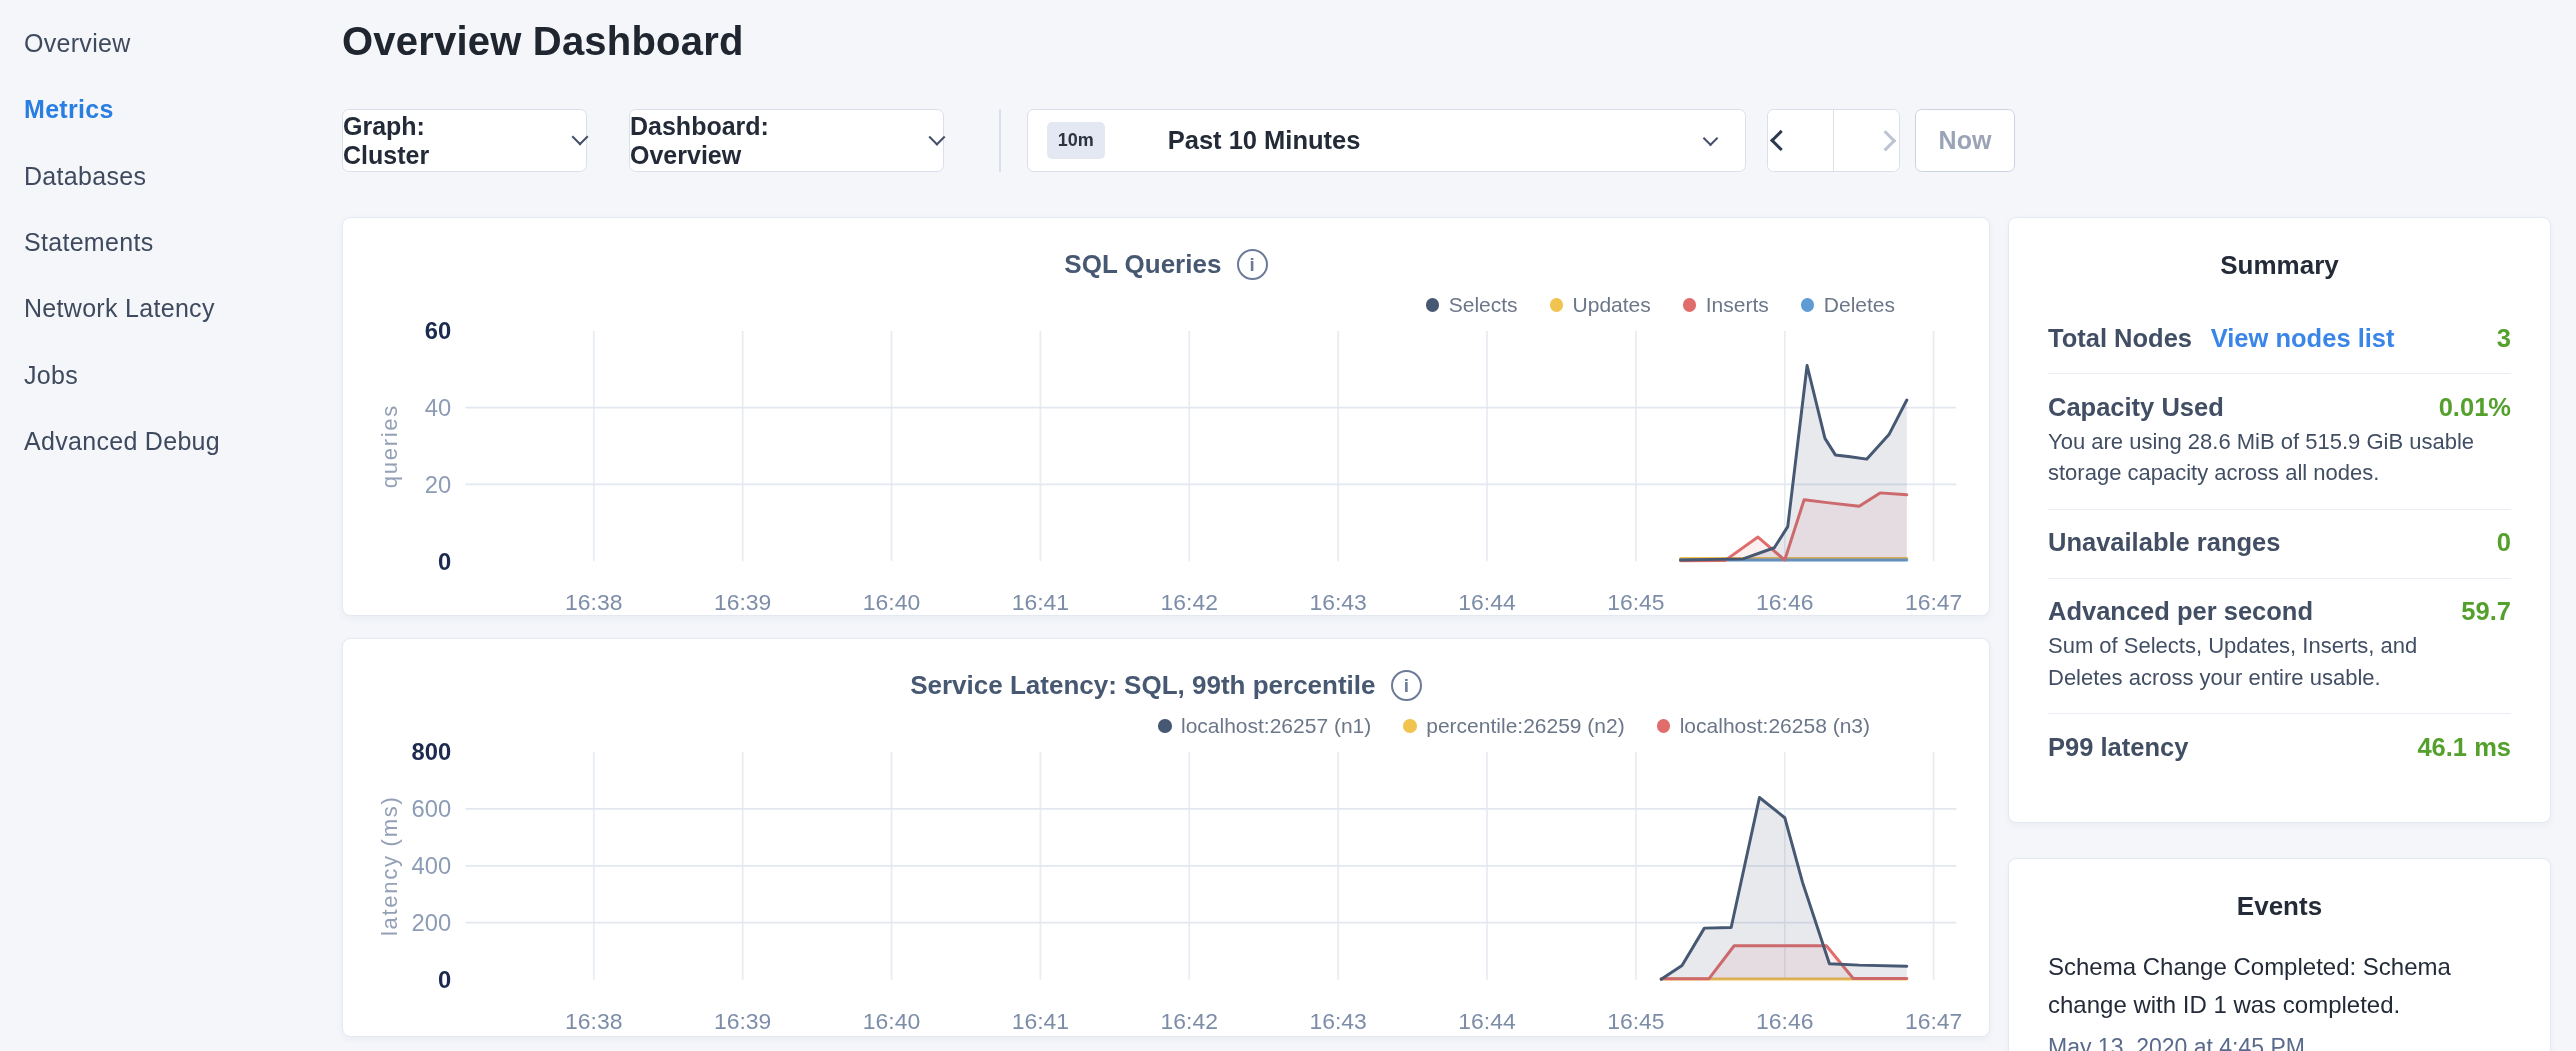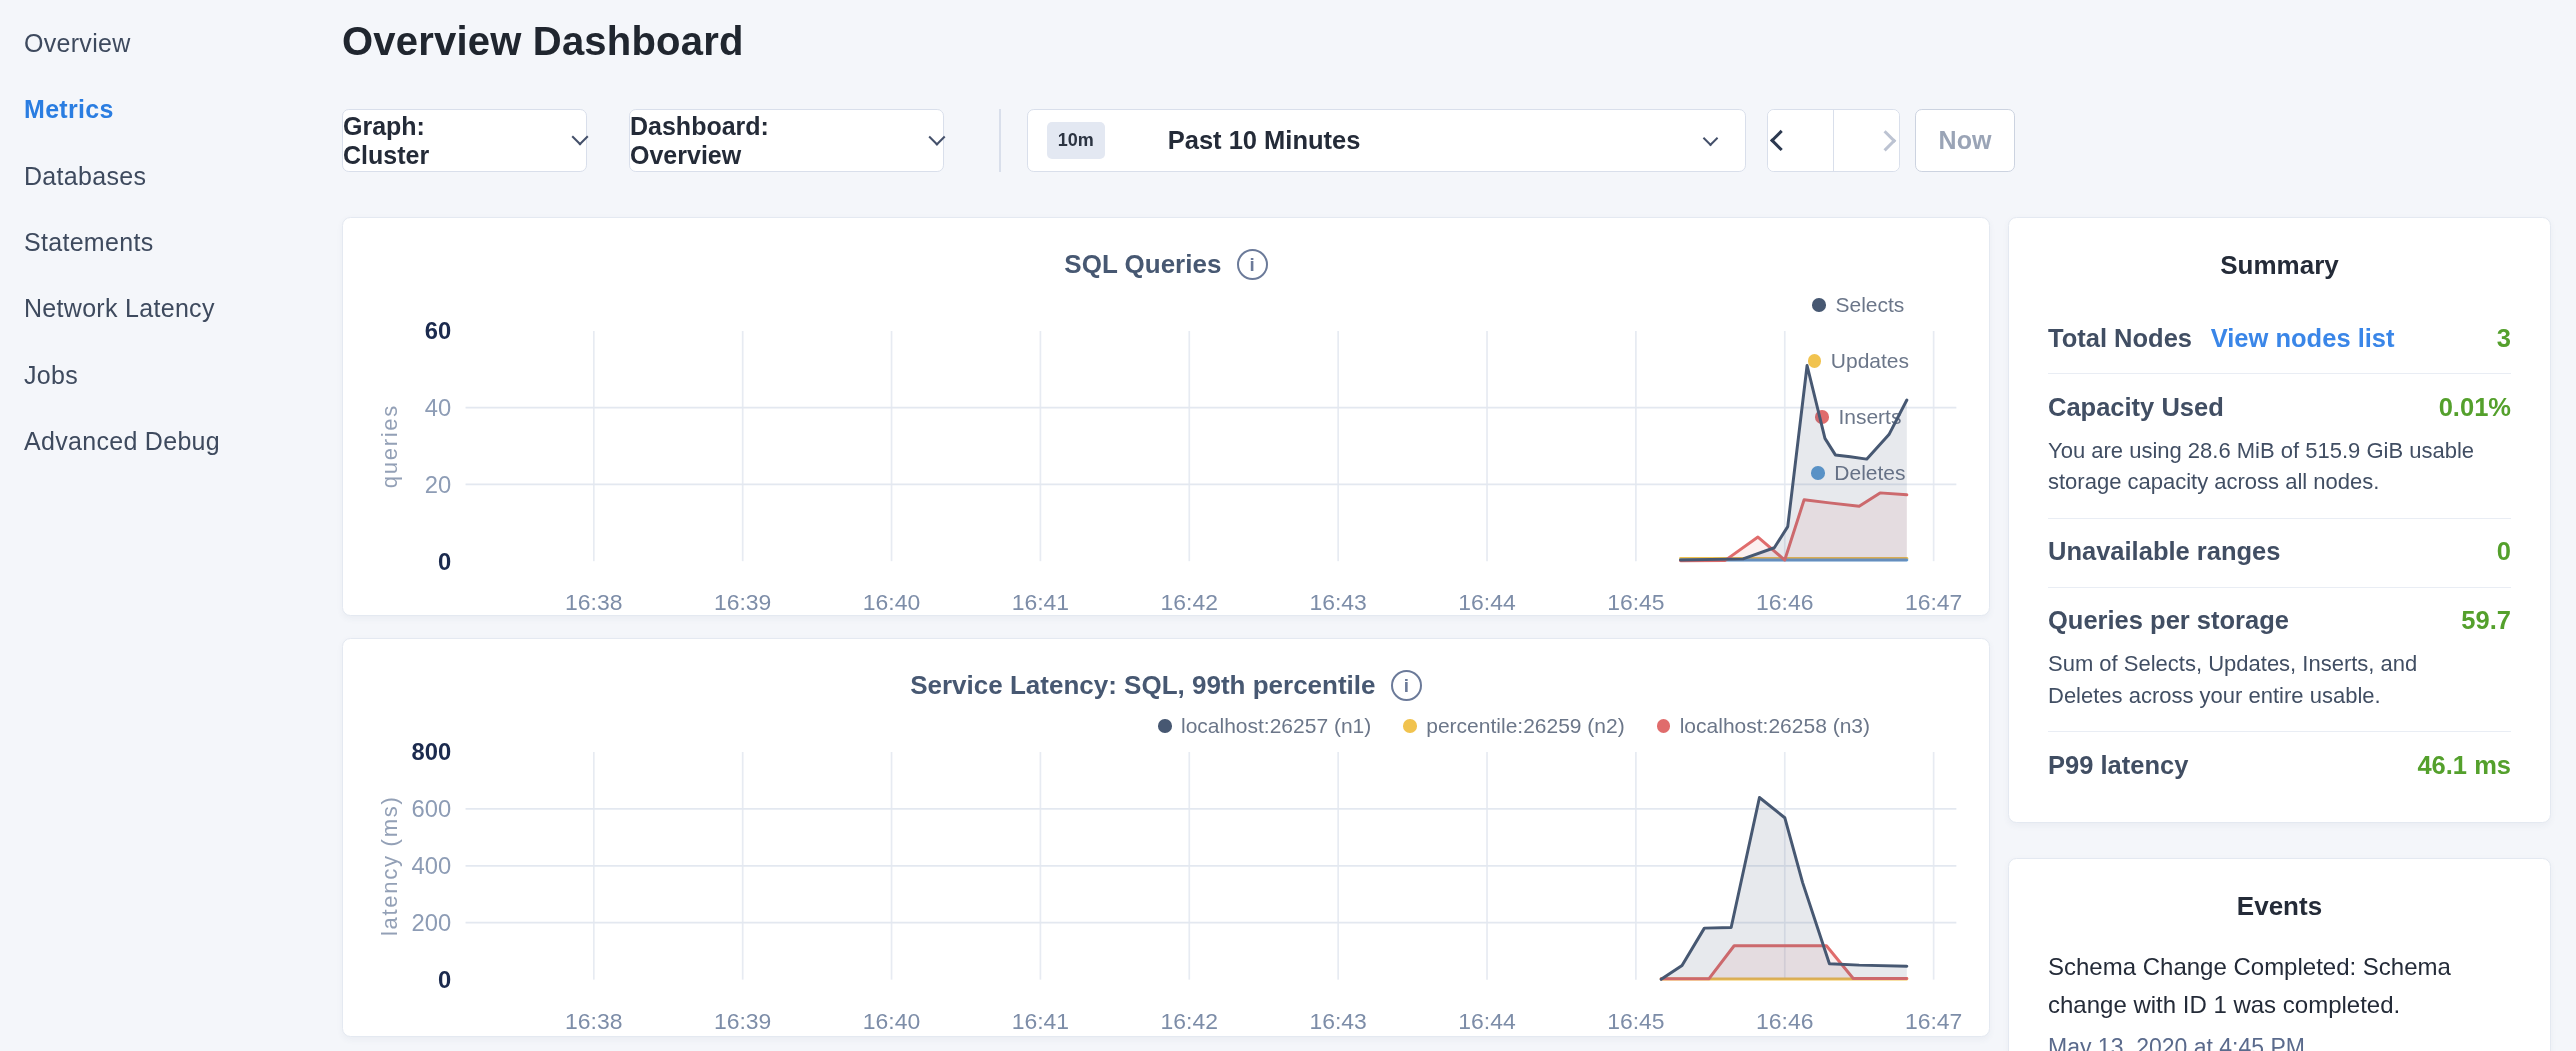--- a/index.html
+++ b/index.html
@@ -68,21 +68,21 @@
   #summary-card { top:217px; height:606px; }
   #events-card { top:858px; height:247px; }
   .side-card-title { text-align:center; margin-top:32px; font-size:26px; font-weight:700; color:#242b38; }
   .summary-rows { margin:24px 39px 0 39px; }
   .summary-row { padding:18.7px 0 20.4px 0; border-bottom:1.7px solid #e9edf4; }
   .summary-row:last-child { border-bottom:none; }
   .summary-row-head { display:flex; align-items:baseline; }
   .summary-label { font-size:25.5px; font-weight:700; color:#414e63; }
   .summary-link { font-size:25.5px; font-weight:700; color:#3a86e8; margin-left:18.7px; cursor:pointer; }
   .summary-value { margin-left:auto; font-size:25.5px; font-weight:700; color:#54a02c; }
-  .summary-desc { margin-top:13px; font-size:22px; line-height:1.42; color:#414e63; max-width:442px; }
+  .summary-desc { margin-top:4px; font-size:22px; line-height:1.42; color:#414e63; max-width:442px; }
   .event-item { margin:25.5px 39px 0 39px; padding-bottom:18.7px; border-bottom:1.7px solid #e9edf4; }
   .event-msg { font-size:24px; line-height:1.62; color:#242b38; max-width:410px; }
   .event-time { margin-top:8.5px; font-size:23px; color:#5a6a8c; }
 </style>
 </head>
 <body>
 
 <nav class="sidebar" id="sidebar-nav">
     <div class="nav-item">Overview</div>
     <div class="nav-item active">Metrics</div>
@@ -120,21 +120,21 @@
 </div>
 <div class="ctl now-btn">
   <span>Now</span>
 </div>
 
 <div class="card chart-card" id="chart-card-0">
     <div class="chart-title-row">
       <span class="chart-title">SQL Queries</span>
       <span class="info-icon">i</span>
     </div>
-    <div class="legend" style="right: 80px; flex-direction: column;">
+    <div class="legend" style="right: 94px;">
       <span class="legend-item">
         <span class="legend-dot" style="background: rgb(71, 88, 114);"></span>
         <span>Selects</span>
       </span>
       <span class="legend-item">
         <span class="legend-dot" style="background: rgb(241, 195, 79);"></span>
         <span>Updates</span>
       </span>
       <span class="legend-item">
         <span class="legend-dot" style="background: rgb(224, 108, 108);"></span>
@@ -256,21 +256,21 @@
         <div class="summary-desc">You are using 28.6 MiB of 515.9 GiB usable storage capacity across all nodes.</div>
       </div>
       <div class="summary-row">
         <div class="summary-row-head">
           <span class="summary-label">Unavailable ranges</span>
           <span class="summary-value">0</span>
         </div>
       </div>
       <div class="summary-row">
         <div class="summary-row-head">
-          <span class="summary-label">Queries per storage</span>
+          <span class="summary-label">Advanced per second</span>
           <span class="summary-value">59.7</span>
         </div>
         <div class="summary-desc">Sum of Selects, Updates, Inserts, and Deletes across your entire usable.</div>
       </div>
       <div class="summary-row">
         <div class="summary-row-head">
           <span class="summary-label">P99 latency</span>
           <span class="summary-value">46.1 ms</span>
         </div>
       </div>

